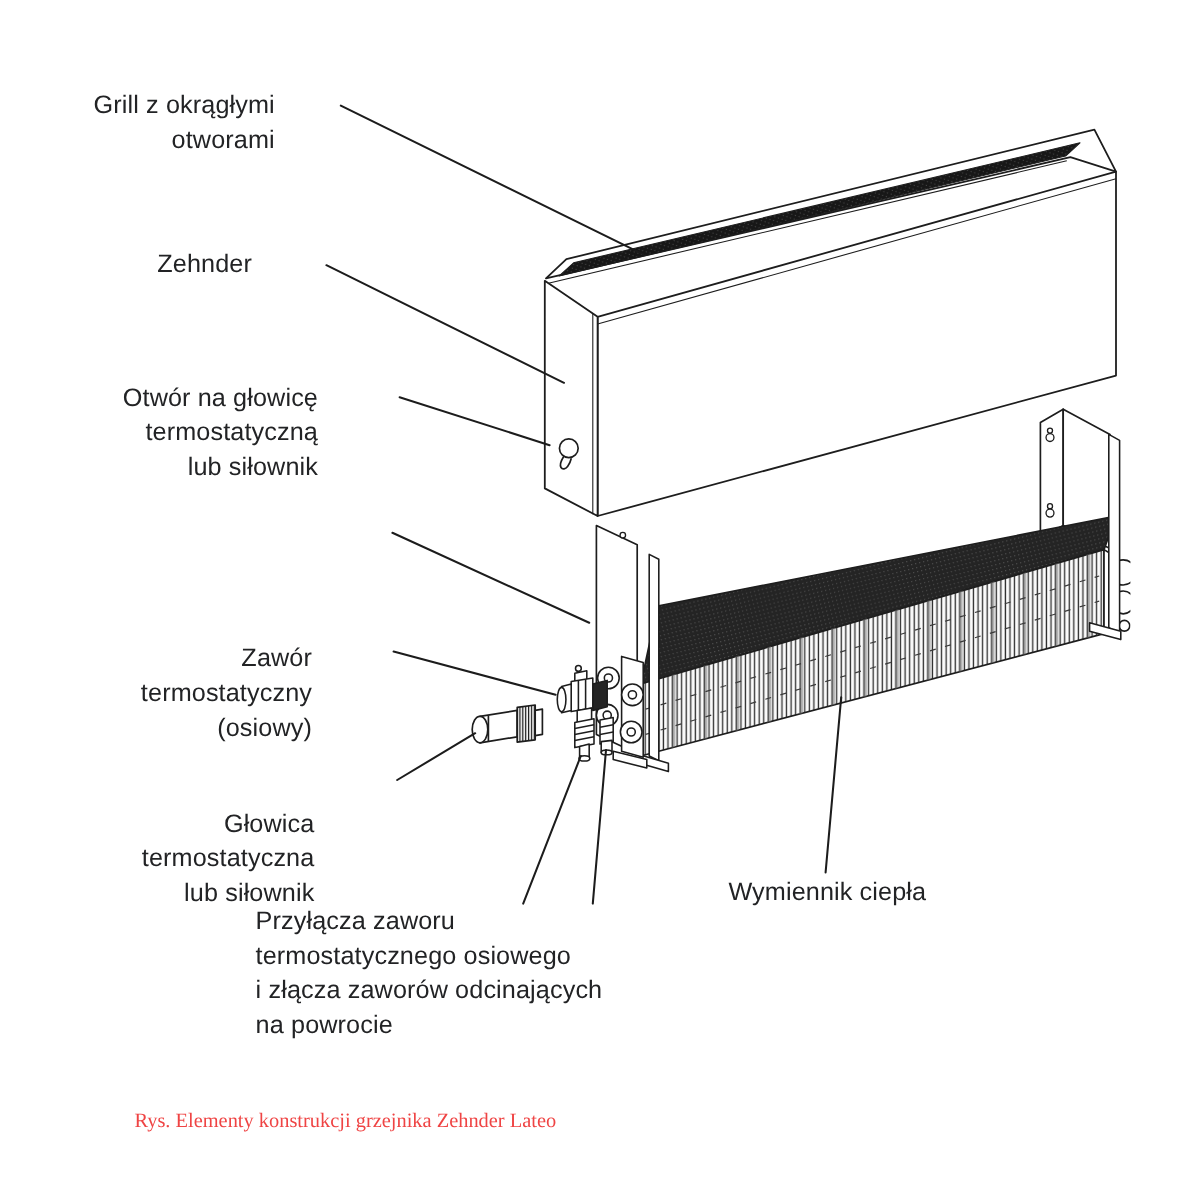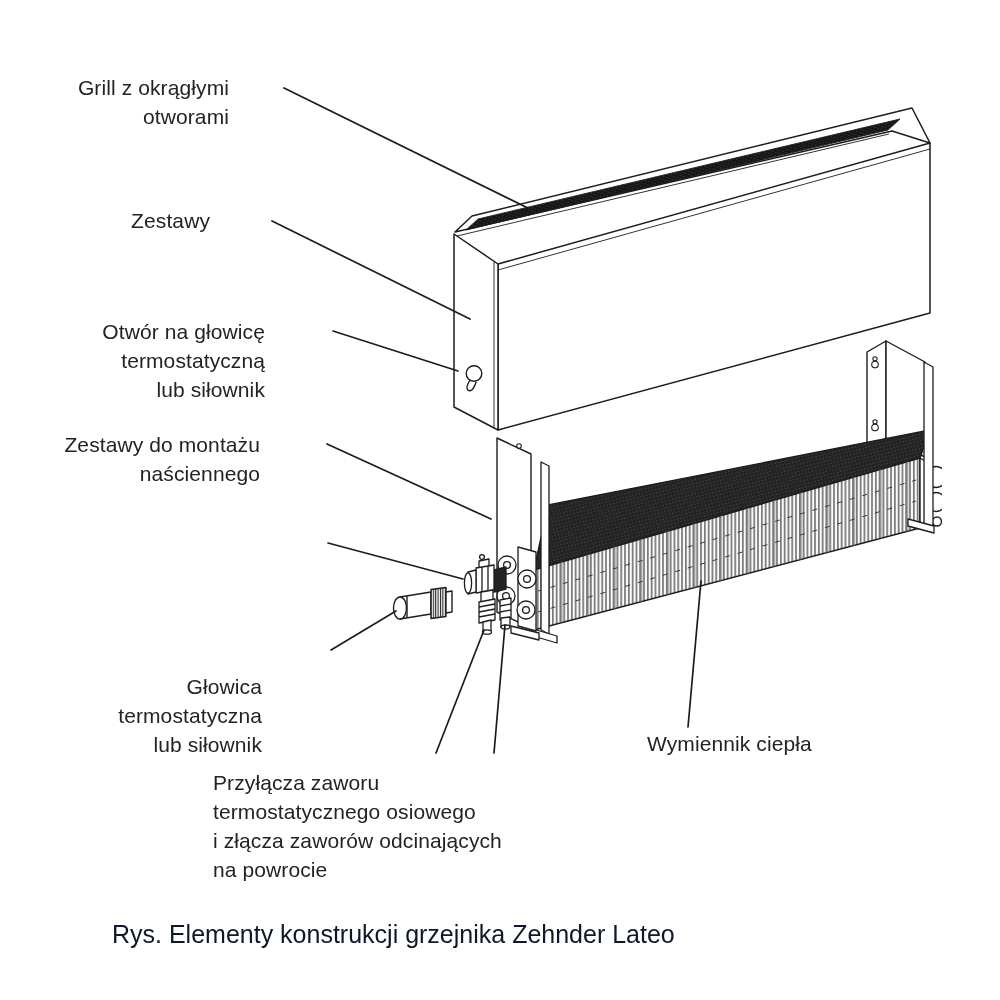--- a/index.html
+++ b/index.html
@@ -16,24 +16,25 @@
     position: absolute;
     font-size: 21px;
     line-height: 29px;
     color: #222325;
     white-space: pre-line;
     letter-spacing: 0.1px;
   }
   .label.ra { text-align: right; }
   .caption {
     position: absolute;
-    font-size: 25px;
+    font-size: 17px;
     line-height: 28px;
-    color: #0f172a;
+    color: #ef4444;
     white-space: nowrap;
+    font-family: Liberation Serif, serif;
   }
 </style>
 </head>
 <body>
 
 <div class="stage">
 
   <svg width="1000" height="1000" viewBox="0 0 1000 1000">
     <defs>
       <pattern id="grillDots" width="3.2" height="3.2" patternUnits="userSpaceOnUse" patternTransform="rotate(18)">
@@ -176,30 +177,31 @@
       <line x1="328" y1="543" x2="463" y2="579"></line>
       <line x1="331" y1="650" x2="396" y2="611"></line>
       <line x1="484" y1="630" x2="436" y2="753"></line>
       <line x1="505" y1="625" x2="494" y2="753"></line>
       <line x1="701" y1="581" x2="688" y2="727"></line>
     </g>
   </svg>
 
   <div class="label ra" style="top:73px;  right:713px;">Grill z okrągłymi
 otworami</div>
-  <div class="label ra" style="top:206px; right:732px;">Zestawy</div>
+  <div class="label ra" style="top:206px; right:732px;">Zehnder</div>
   <div class="label ra" style="top:317px; right:677px;margin-left:40px;">Otwór na głowicę
 termostatyczną
 lub siłownik</div>
-  <div class="label ra" style="top:430px; right:682px;">Zestawy do montażu
-naściennego</div>
+  <div class="label ra" style="top:534px; right:682px;">Zawór
+termostatyczny
+(osiowy)</div>
   <div class="label ra" style="top:635px; right:680px;margin-top:37px;">Głowica
 termostatyczna
 lub siłownik</div>
-  <div class="label" style="top:753px; left:213px; width:360px;margin-top:15px;">Przyłącza zaworu
+  <div class="label" style="top:753px; left:213px; width:360px;">Przyłącza zaworu
 termostatycznego osiowego
 i złącza zaworów odcinających
 na powrocie</div>
-  <div class="label" style="top:729px; left:647px;">Wymiennik ciepła</div>
+  <div class="label" style="top:729px; left:607px;">Wymiennik ciepła</div>
 
   <div class="caption" style="top:920px; left:112px;">Rys. Elementy konstrukcji grzejnika Zehnder Lateo</div>
 
 </div>
 
 </body></html>

